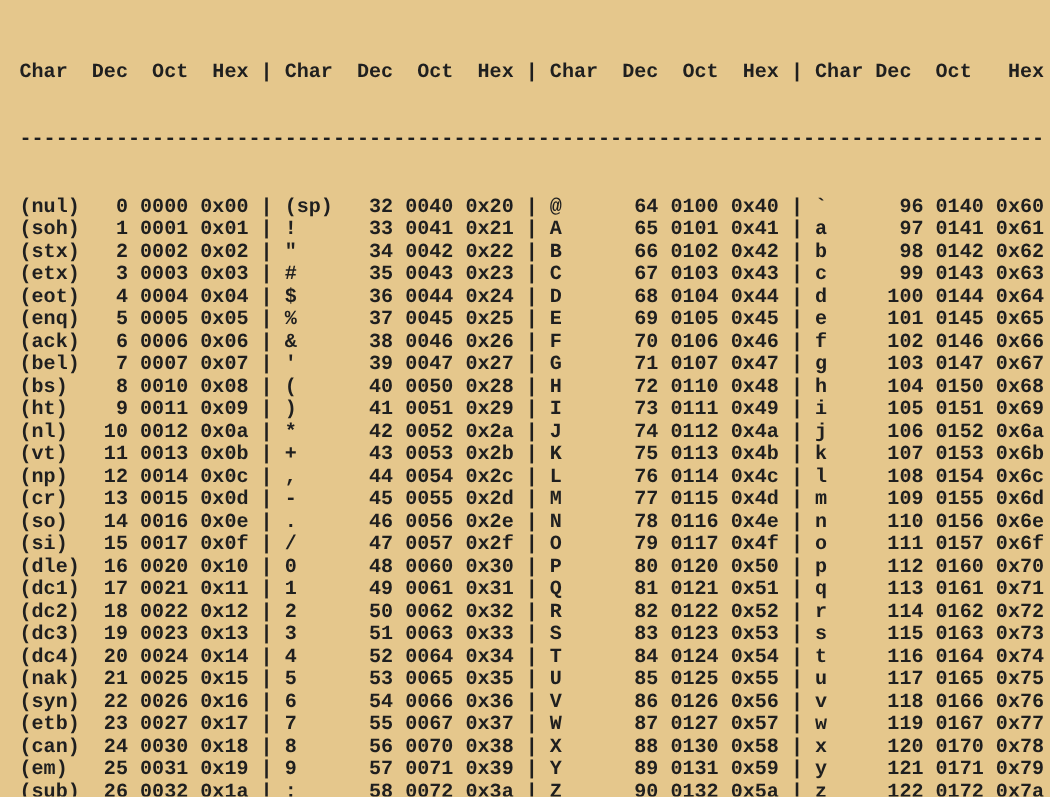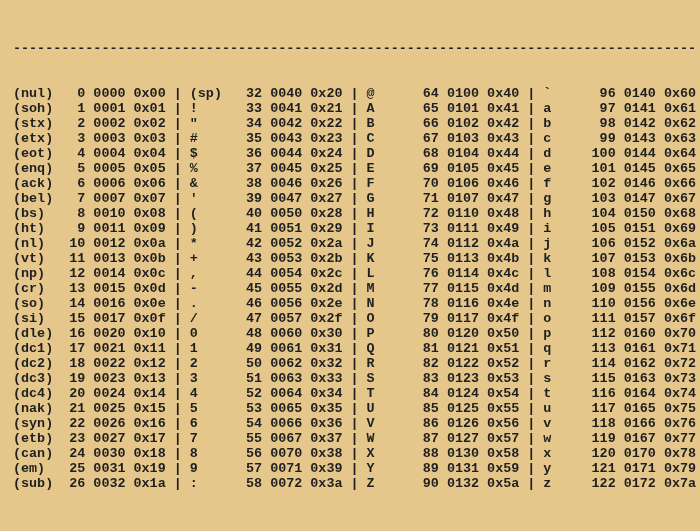--- a/index.html
+++ b/index.html
@@ -21,15 +21,16 @@
     line-height: 15px;
     color: var(--fg);
     white-space: pre;
   }
   .line { height: 15px; }
 </style>
 </head>
 <body>
 
 <div class="page">
+  <div class="line">Char  Dec  Oct  Hex | Char  Dec  Oct  Hex | Char  Dec  Oct  Hex | Char Dec  Oct   Hex</div>
   <div class="line">-------------------------------------------------------------------------------------</div>
   <div id="rows"><div class="line">(nul)   0 0000 0x00 | (sp)   32 0040 0x20 | @      64 0100 0x40 | `      96 0140 0x60</div><div class="line">(soh)   1 0001 0x01 | !      33 0041 0x21 | A      65 0101 0x41 | a      97 0141 0x61</div><div class="line">(stx)   2 0002 0x02 | "      34 0042 0x22 | B      66 0102 0x42 | b      98 0142 0x62</div><div class="line">(etx)   3 0003 0x03 | #      35 0043 0x23 | C      67 0103 0x43 | c      99 0143 0x63</div><div class="line">(eot)   4 0004 0x04 | $      36 0044 0x24 | D      68 0104 0x44 | d     100 0144 0x64</div><div class="line">(enq)   5 0005 0x05 | %      37 0045 0x25 | E      69 0105 0x45 | e     101 0145 0x65</div><div class="line">(ack)   6 0006 0x06 | &amp;      38 0046 0x26 | F      70 0106 0x46 | f     102 0146 0x66</div><div class="line">(bel)   7 0007 0x07 | '      39 0047 0x27 | G      71 0107 0x47 | g     103 0147 0x67</div><div class="line">(bs)    8 0010 0x08 | (      40 0050 0x28 | H      72 0110 0x48 | h     104 0150 0x68</div><div class="line">(ht)    9 0011 0x09 | )      41 0051 0x29 | I      73 0111 0x49 | i     105 0151 0x69</div><div class="line">(nl)   10 0012 0x0a | *      42 0052 0x2a | J      74 0112 0x4a | j     106 0152 0x6a</div><div class="line">(vt)   11 0013 0x0b | +      43 0053 0x2b | K      75 0113 0x4b | k     107 0153 0x6b</div><div class="line">(np)   12 0014 0x0c | ,      44 0054 0x2c | L      76 0114 0x4c | l     108 0154 0x6c</div><div class="line">(cr)   13 0015 0x0d | -      45 0055 0x2d | M      77 0115 0x4d | m     109 0155 0x6d</div><div class="line">(so)   14 0016 0x0e | .      46 0056 0x2e | N      78 0116 0x4e | n     110 0156 0x6e</div><div class="line">(si)   15 0017 0x0f | /      47 0057 0x2f | O      79 0117 0x4f | o     111 0157 0x6f</div><div class="line">(dle)  16 0020 0x10 | 0      48 0060 0x30 | P      80 0120 0x50 | p     112 0160 0x70</div><div class="line">(dc1)  17 0021 0x11 | 1      49 0061 0x31 | Q      81 0121 0x51 | q     113 0161 0x71</div><div class="line">(dc2)  18 0022 0x12 | 2      50 0062 0x32 | R      82 0122 0x52 | r     114 0162 0x72</div><div class="line">(dc3)  19 0023 0x13 | 3      51 0063 0x33 | S      83 0123 0x53 | s     115 0163 0x73</div><div class="line">(dc4)  20 0024 0x14 | 4      52 0064 0x34 | T      84 0124 0x54 | t     116 0164 0x74</div><div class="line">(nak)  21 0025 0x15 | 5      53 0065 0x35 | U      85 0125 0x55 | u     117 0165 0x75</div><div class="line">(syn)  22 0026 0x16 | 6      54 0066 0x36 | V      86 0126 0x56 | v     118 0166 0x76</div><div class="line">(etb)  23 0027 0x17 | 7      55 0067 0x37 | W      87 0127 0x57 | w     119 0167 0x77</div><div class="line">(can)  24 0030 0x18 | 8      56 0070 0x38 | X      88 0130 0x58 | x     120 0170 0x78</div><div class="line">(em)   25 0031 0x19 | 9      57 0071 0x39 | Y      89 0131 0x59 | y     121 0171 0x79</div><div class="line">(sub)  26 0032 0x1a | :      58 0072 0x3a | Z      90 0132 0x5a | z     122 0172 0x7a</div></div>
 </div>
 
 </body></html>

